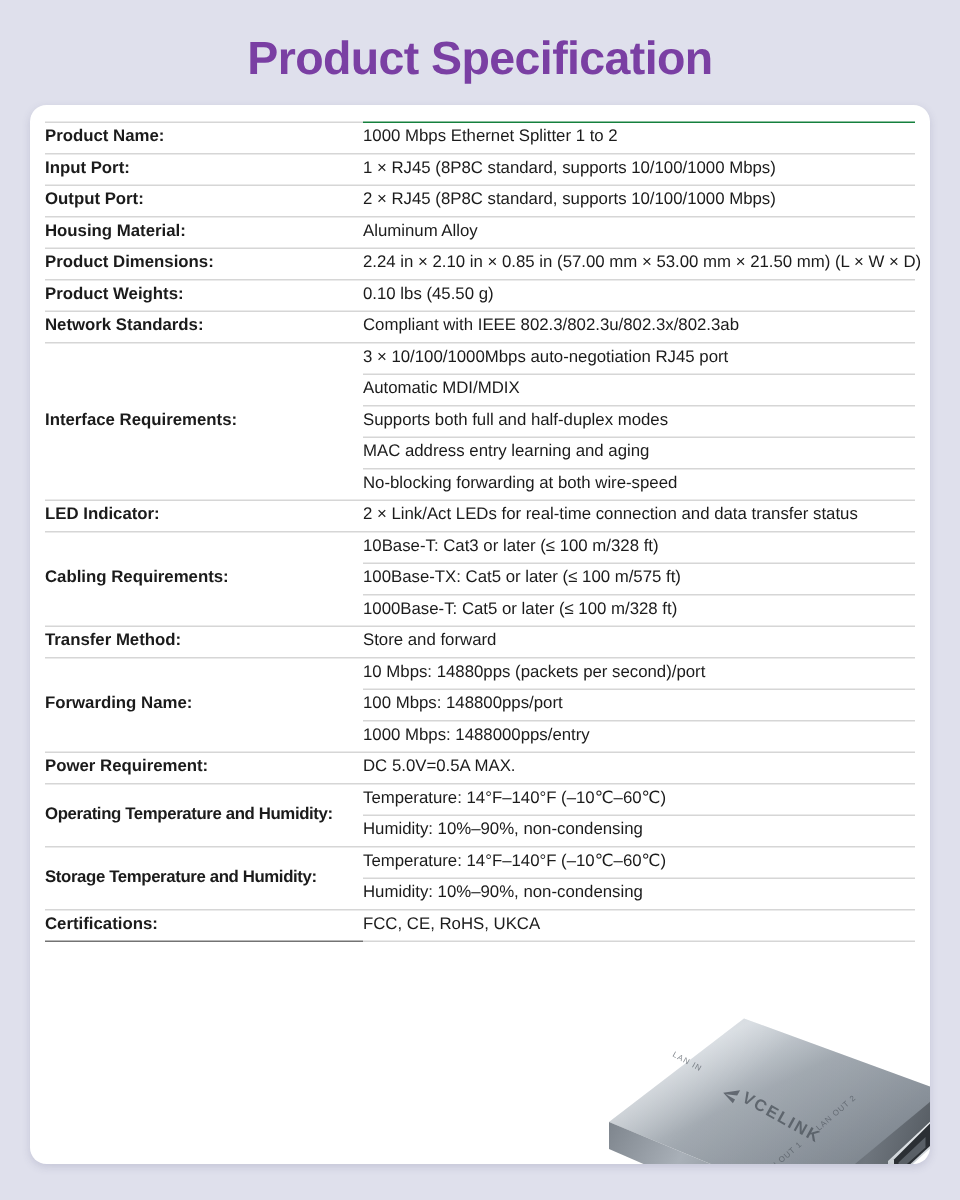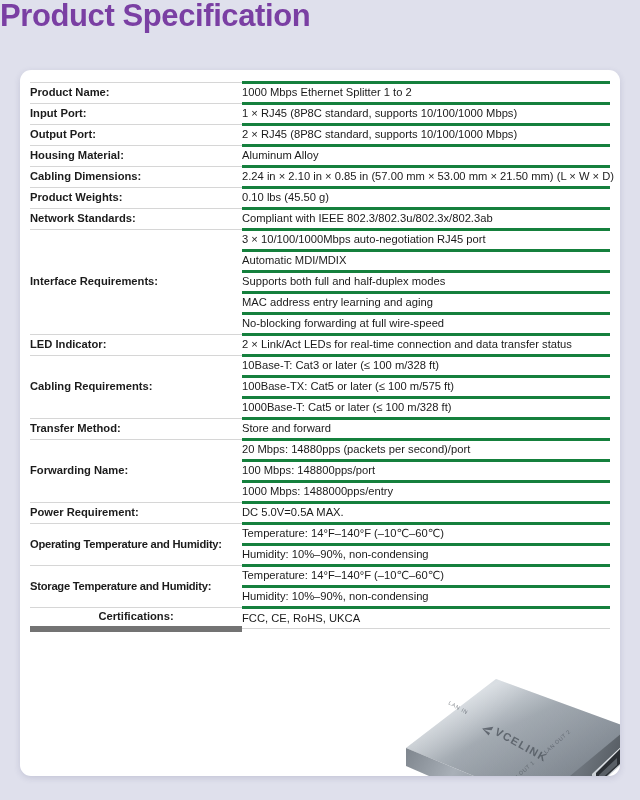--- a/index.html
+++ b/index.html
@@ -11,26 +11,27 @@
   }
 
   body {
     background: #dfe0ec;
     font-family: "Liberation Sans", "DejaVu Sans", sans-serif;
     position: relative;
   }
 
   
   #page-title {
-    text-align: left;
+    text-align: center;
     color: #7a3fa3;
     font-size: 31px;
     font-weight: bold;
     letter-spacing: -0.4px;
     line-height: 1;
+    padding-top: 23px;
     padding-bottom: 0;
     user-select: none;
   }
 
   
   #spec-card {
     position: absolute;
     left: 20px;
     top: 70px;
     width: 600px;
@@ -69,29 +70,29 @@
   }
 
   td.label-cell.wide {
     letter-spacing: -0.25px;
   }
 
   td.value-cell {
     padding-left: 8px;
     padding-right: 4px;
     border-bottom: 1px solid #d6d6d6;
-    border-top: 3px solid #15803d;
+    border-top: 1px solid #15803d;
     white-space: nowrap;
   }
 
   
   tr.spec-row { height: 21px; }
 
   
-  tr.spec-row:last-child td.label-cell { border-bottom: 6px solid #737373; text-align: center; }
+  tr.spec-row:last-child td.label-cell { border-bottom: 1px solid #737373; }
 
   
   #product-photo {
     position: absolute;
     left: 378px;
     top: 596px;
     width: 250px;
     height: 185px;
     pointer-events: none;
   }
@@ -119,21 +120,21 @@
         </tr>
         <tr class="spec-row">
           <td class="label-cell" rowspan="1">Output Port:</td>
           <td class="value-cell">2 × RJ45 (8P8C standard, supports 10/100/1000 Mbps)</td>
         </tr>
         <tr class="spec-row">
           <td class="label-cell" rowspan="1">Housing Material:</td>
           <td class="value-cell">Aluminum Alloy</td>
         </tr>
         <tr class="spec-row">
-          <td class="label-cell" rowspan="1">Cabling Dimensions:</td>
+          <td class="label-cell" rowspan="1">Product Dimensions:</td>
           <td class="value-cell">2.24 in × 2.10 in × 0.85 in (57.00 mm × 53.00 mm × 21.50 mm) (L × W × D)</td>
         </tr>
         <tr class="spec-row">
           <td class="label-cell" rowspan="1">Product Weights:</td>
           <td class="value-cell">0.10 lbs (45.50 g)</td>
         </tr>
         <tr class="spec-row">
           <td class="label-cell" rowspan="1">Network Standards:</td>
           <td class="value-cell">Compliant with IEEE 802.3/802.3u/802.3x/802.3ab</td>
         </tr>
@@ -144,21 +145,21 @@
         <tr class="spec-row">
           <td class="value-cell">Automatic MDI/MDIX</td>
         </tr>
         <tr class="spec-row">
           <td class="value-cell">Supports both full and half-duplex modes</td>
         </tr>
         <tr class="spec-row">
           <td class="value-cell">MAC address entry learning and aging</td>
         </tr>
         <tr class="spec-row">
-          <td class="value-cell">No-blocking forwarding at full wire-speed</td>
+          <td class="value-cell">No-blocking forwarding at both wire-speed</td>
         </tr>
         <tr class="spec-row">
           <td class="label-cell" rowspan="1">LED Indicator:</td>
           <td class="value-cell">2 × Link/Act LEDs for real-time connection and data transfer status</td>
         </tr>
         <tr class="spec-row">
           <td class="label-cell" rowspan="3">Cabling Requirements:</td>
           <td class="value-cell">10Base-T: Cat3 or later (≤ 100 m/328 ft)</td>
         </tr>
         <tr class="spec-row">
@@ -166,21 +167,21 @@
         </tr>
         <tr class="spec-row">
           <td class="value-cell">1000Base-T: Cat5 or later (≤ 100 m/328 ft)</td>
         </tr>
         <tr class="spec-row">
           <td class="label-cell" rowspan="1">Transfer Method:</td>
           <td class="value-cell">Store and forward</td>
         </tr>
         <tr class="spec-row">
           <td class="label-cell" rowspan="3">Forwarding Name:</td>
-          <td class="value-cell">20 Mbps: 14880pps (packets per second)/port</td>
+          <td class="value-cell">10 Mbps: 14880pps (packets per second)/port</td>
         </tr>
         <tr class="spec-row">
           <td class="value-cell">100 Mbps: 148800pps/port</td>
         </tr>
         <tr class="spec-row">
           <td class="value-cell">1000 Mbps: 1488000pps/entry</td>
         </tr>
         <tr class="spec-row">
           <td class="label-cell" rowspan="1">Power Requirement:</td>
           <td class="value-cell">DC 5.0V=0.5A MAX.</td>

